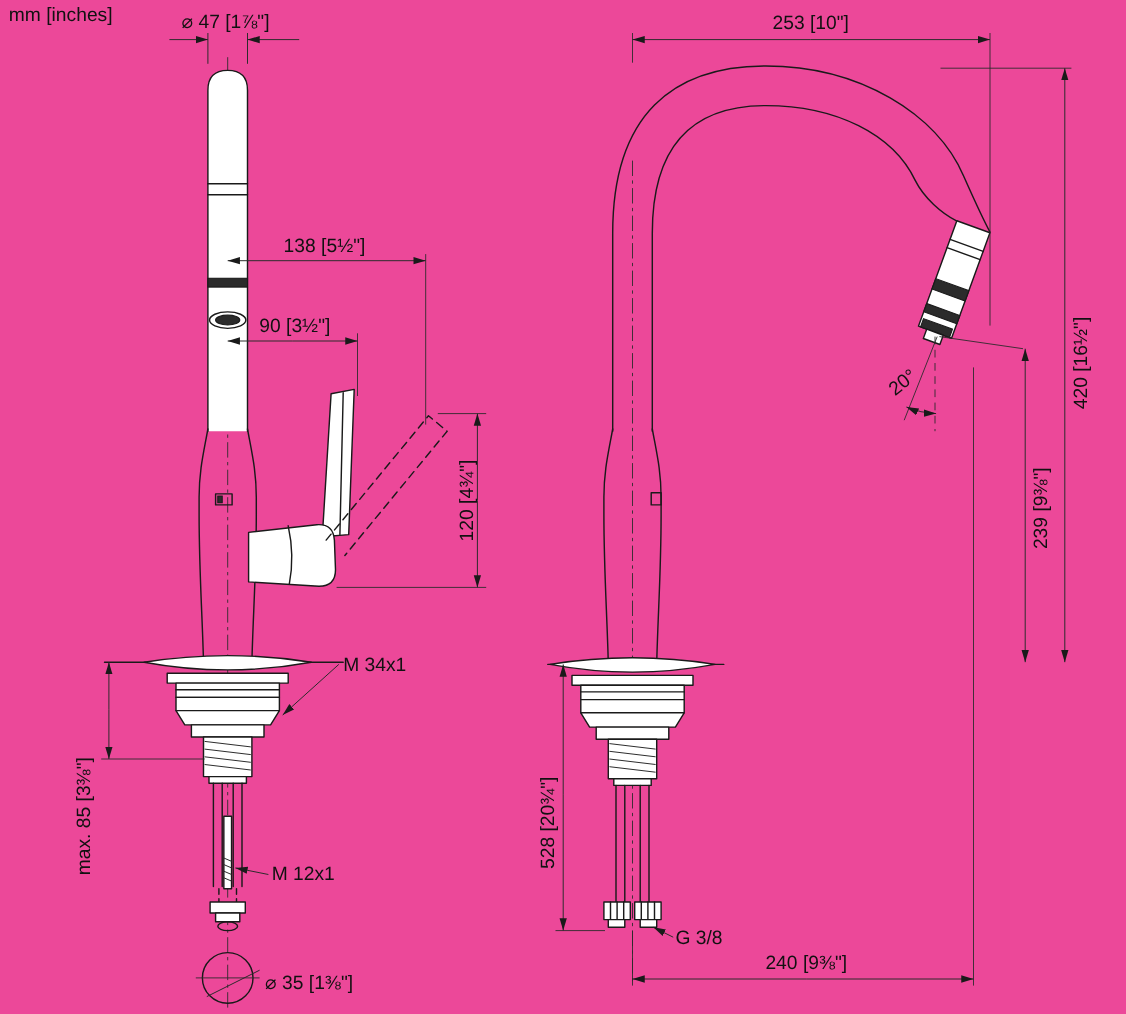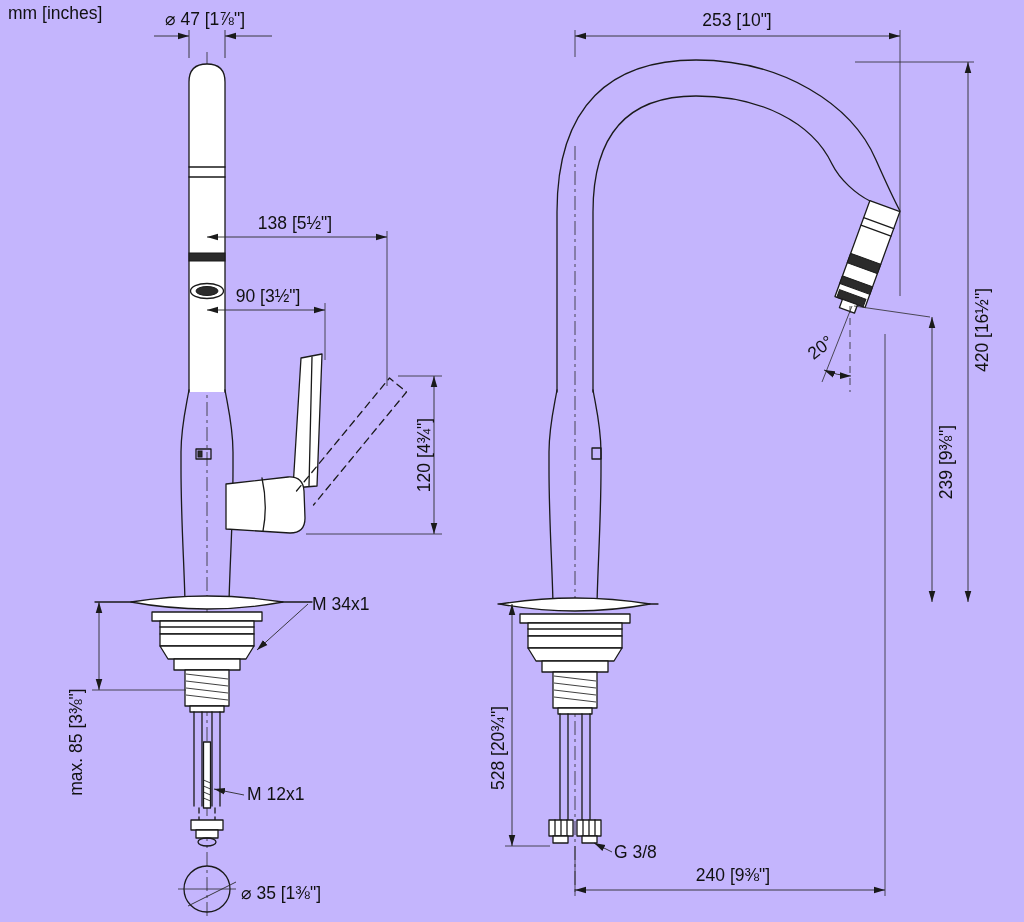--- a/index.html
+++ b/index.html
@@ -1,16 +1,16 @@
 <!DOCTYPE html>
 <html><head>
 <meta charset="utf-8">
 <style>
   html,body{margin:0;padding:0;background:#fff;}
-  .canvas{position:relative;width:1024px;height:922px;background:#c4b5fd;overflow:hidden;}
+  .canvas{position:relative;width:1024px;height:922px;background:#ec4899;overflow:hidden;}
   svg{display:block;}
   .obj{stroke:#1a1a1a;stroke-width:1.3;fill:none;stroke-linecap:round;stroke-linejoin:round;}
   .objf{fill:#ffffff;}
   .dark{fill:#2b2b2b;stroke:#1a1a1a;stroke-width:1;}
   .dim{stroke:#2a2a2a;stroke-width:0.9;fill:none;}
   .thin{stroke-width:0.8;}
   .cl{stroke:#2a2a2a;stroke-width:0.8;fill:none;stroke-dasharray:14 4 3 4;}
   .dash{stroke-dasharray:7 5;}
   .hid{stroke-dasharray:5 4;}
   text{font-family:"Liberation Sans","DejaVu Sans",sans-serif;font-size:17.5px;fill:#111;}

